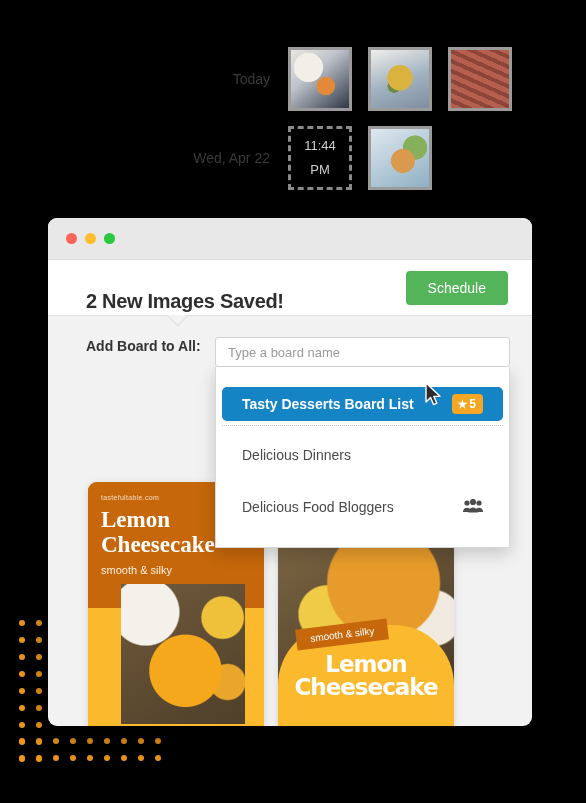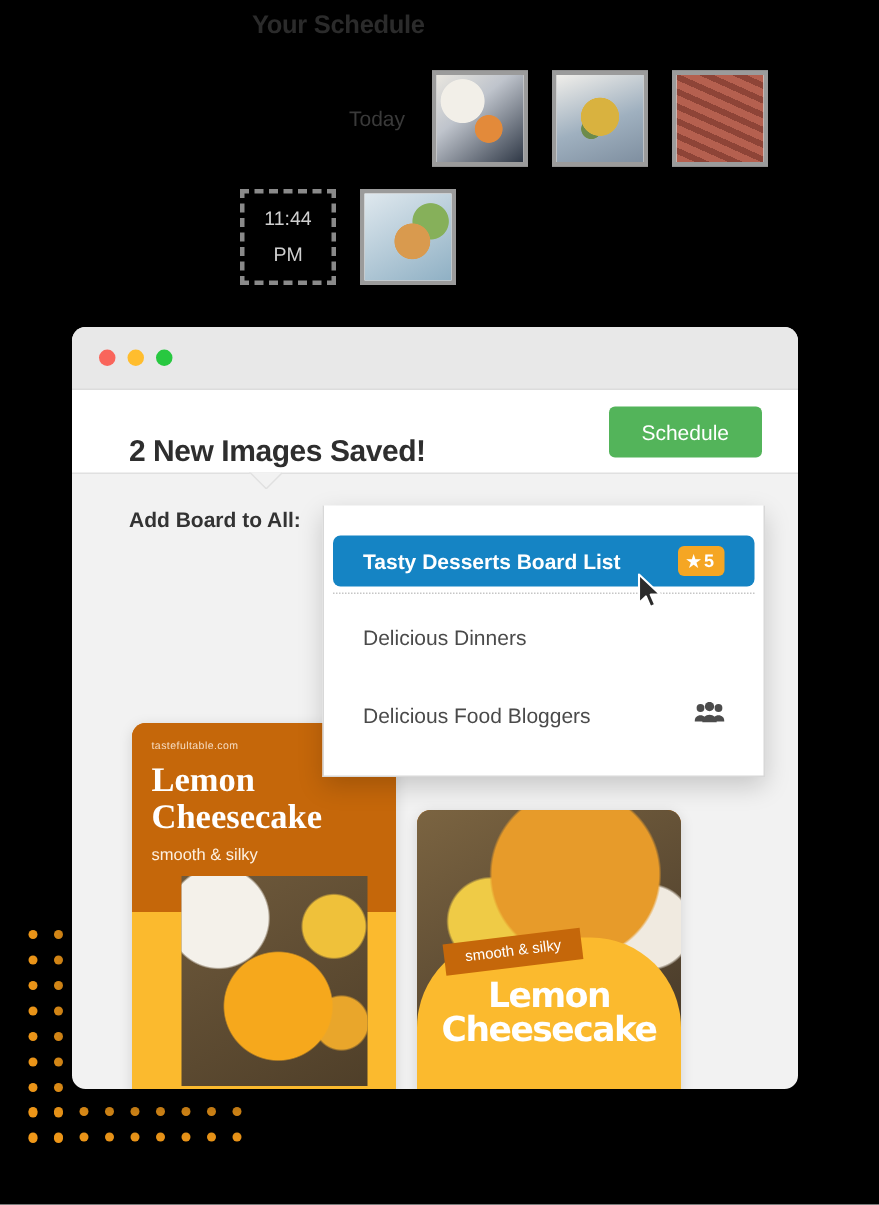--- a/index.html
+++ b/index.html
@@ -234,36 +234,36 @@
     <div class="dot" style="left: 104px; top: 755px; background: rgb(240, 152, 25);"></div>
     <div class="dot" style="left: 121px; top: 738px; background: rgb(240, 152, 25);"></div>
     <div class="dot" style="left: 121px; top: 755px; background: rgb(240, 152, 25);"></div>
     <div class="dot" style="left: 138px; top: 738px; background: rgb(240, 152, 25);"></div>
     <div class="dot" style="left: 138px; top: 755px; background: rgb(240, 152, 25);"></div>
     <div class="dot" style="left: 155px; top: 738px; background: rgb(240, 152, 25);"></div>
     <div class="dot" style="left: 155px; top: 755px; background: rgb(240, 152, 25);"></div>
   </div>
 
 <div class="schedule-panel">
-  <div class="schedule-title">Your Schedule</div>
 
   <div class="sched-row r1">
     <div class="sched-label">Today</div>
     <div class="thumb">
         <div class="ph food1"></div>
       </div>
     <div class="thumb">
         <div class="ph food2"></div>
       </div>
     <div class="thumb">
         <div class="ph food3"></div>
       </div>
   </div>
 
   <div class="sched-row r2">
+    <div class="sched-label">Wed, Apr 22</div>
     <div class="thumb-slot">
       <span>11:44</span>
       <span>PM</span>
     </div>
     <div class="thumb">
         <div class="ph food4"></div>
       </div>
   </div>
 </div>
 
@@ -314,20 +314,21 @@
           </div>
         </div>
 
       </div>
 
     </div>
   </div>
 </div>
 
 <div class="typeahead">
+  <input class="ta-input" type="text" placeholder="Type a board name" style="">
   <div class="ta-list">
 
     <div class="ta-item selected">
       <span>Tasty Desserts Board List</span>
       <span class="badge">
         <span class="star">★</span>
         <span>5</span>
       </span>
     </div>
 

